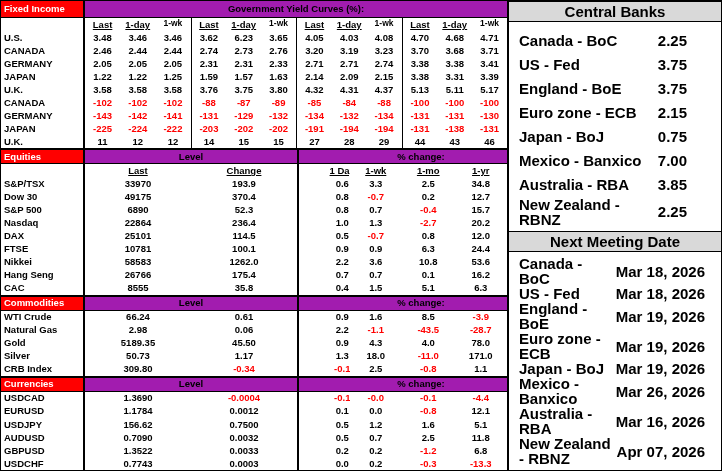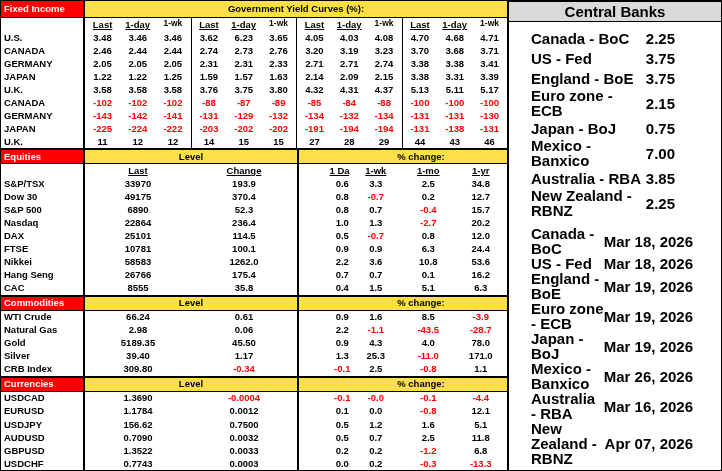--- a/index.html
+++ b/index.html
@@ -21,33 +21,33 @@
   .erow{grid-template-columns:84px 106px 106px 1fr 1fr 1fr 1fr;}
   .band-spread{grid-template-columns:84px 1fr;}
   .band-sec{grid-template-columns:84px 212px 1fr;border-top:2px solid #000;border-bottom:1px solid #000;}
   .block{display:grid;grid-template-columns:1fr 1fr 1fr;height:100%;align-items:center;box-sizing:border-box;}
   .bl{border-left:1px solid #000;}
   .c{overflow:hidden;white-space:nowrap;}
   .lbl{height:100%;display:flex;align-items:center;padding-left:3px;box-sizing:border-box;
        border-right:2px solid #000;}
   .num,.hdr{text-align:center;}
   .red{background:#FF0000;color:#fff;}
-  .gray{background:#fde047;height:100%;display:flex;align-items:center;justify-content:center;box-sizing:border-box;text-align:center;}
+  .gray{background:#a21caf;height:100%;display:flex;align-items:center;justify-content:center;box-sizing:border-box;text-align:center;}
   .matcell{border-bottom:1px solid #000;}
   .sb{border-top:1px solid #000;border-bottom:1px solid #000;}
   .pctsep{border-left:2px solid #000;height:100%;display:flex;align-items:center;justify-content:center;box-sizing:border-box;padding-left:36px;}
   .u{text-decoration:underline;}
   .wk{font-size:8.5px;position:relative;top:-2px;}
   .neg{color:#FF0000;}
   
   .right{flex:1;display:flex;flex-direction:column;box-sizing:border-box;font-size:15px;}
   .rp-band{background:#D9D9D9;border-top:1px solid #000;border-bottom:1px solid #000;
            text-align:center;padding:2px 0;}
   .gap2{height:2px;}
-  .rp-list{flex:1;display:flex;flex-direction:column;padding:4px 16px;}
+  .rp-list{flex:1;display:flex;flex-direction:column;padding:4px 4px;}
   .rp-row{flex:1;display:flex;align-items:center;}
   .rp-name{flex:1;padding-left:6px;}
   .rp-val{padding-right:30px;}
   .rp-date{padding-right:12px;}
 </style>
 </head>
 <body>
 
 <div class="app">
 
@@ -424,26 +424,26 @@
           <div class="c num">5189.35</div>
           <div class="c num">45.50</div>
           <div class="c num pctsep">
             <span>0.9</span>
           </div>
           <div class="c num"><span>4.3</span></div>
           <div class="c num"><span>4.0</span></div>
           <div class="c num"><span>78.0</span></div>
         </div><div class="trow erow">
           <div class="c lbl">Silver</div>
-          <div class="c num">39.40</div>
+          <div class="c num">50.73</div>
           <div class="c num">1.17</div>
           <div class="c num pctsep">
             <span>1.3</span>
           </div>
-          <div class="c num"><span>25.3</span></div>
+          <div class="c num"><span>18.0</span></div>
           <div class="c num"><span class="neg">-11.0</span></div>
           <div class="c num"><span>171.0</span></div>
         </div><div class="trow erow">
           <div class="c lbl">CRB Index</div>
           <div class="c num">309.80</div>
           <div class="c num neg">-0.34</div>
           <div class="c num pctsep">
             <span class="neg">-0.1</span>
           </div>
           <div class="c num"><span>2.5</span></div>
@@ -550,20 +550,21 @@
         </div>
         <div class="rp-row">
           <div class="rp-name">Australia - RBA</div>
           <div class="rp-val">3.85</div>
         </div>
         <div class="rp-row">
           <div class="rp-name">New Zealand - RBNZ</div>
           <div class="rp-val">2.25</div>
         </div>
       </div>
+    <div class="rp-band">Next Meeting Date</div>
     <div class="rp-list" id="meeting-rows">
         <div class="rp-row">
           <div class="rp-name">Canada - BoC</div>
           <div class="rp-date">Mar 18, 2026</div>
         </div>
         <div class="rp-row">
           <div class="rp-name">US - Fed</div>
           <div class="rp-date">Mar 18, 2026</div>
         </div>
         <div class="rp-row">

